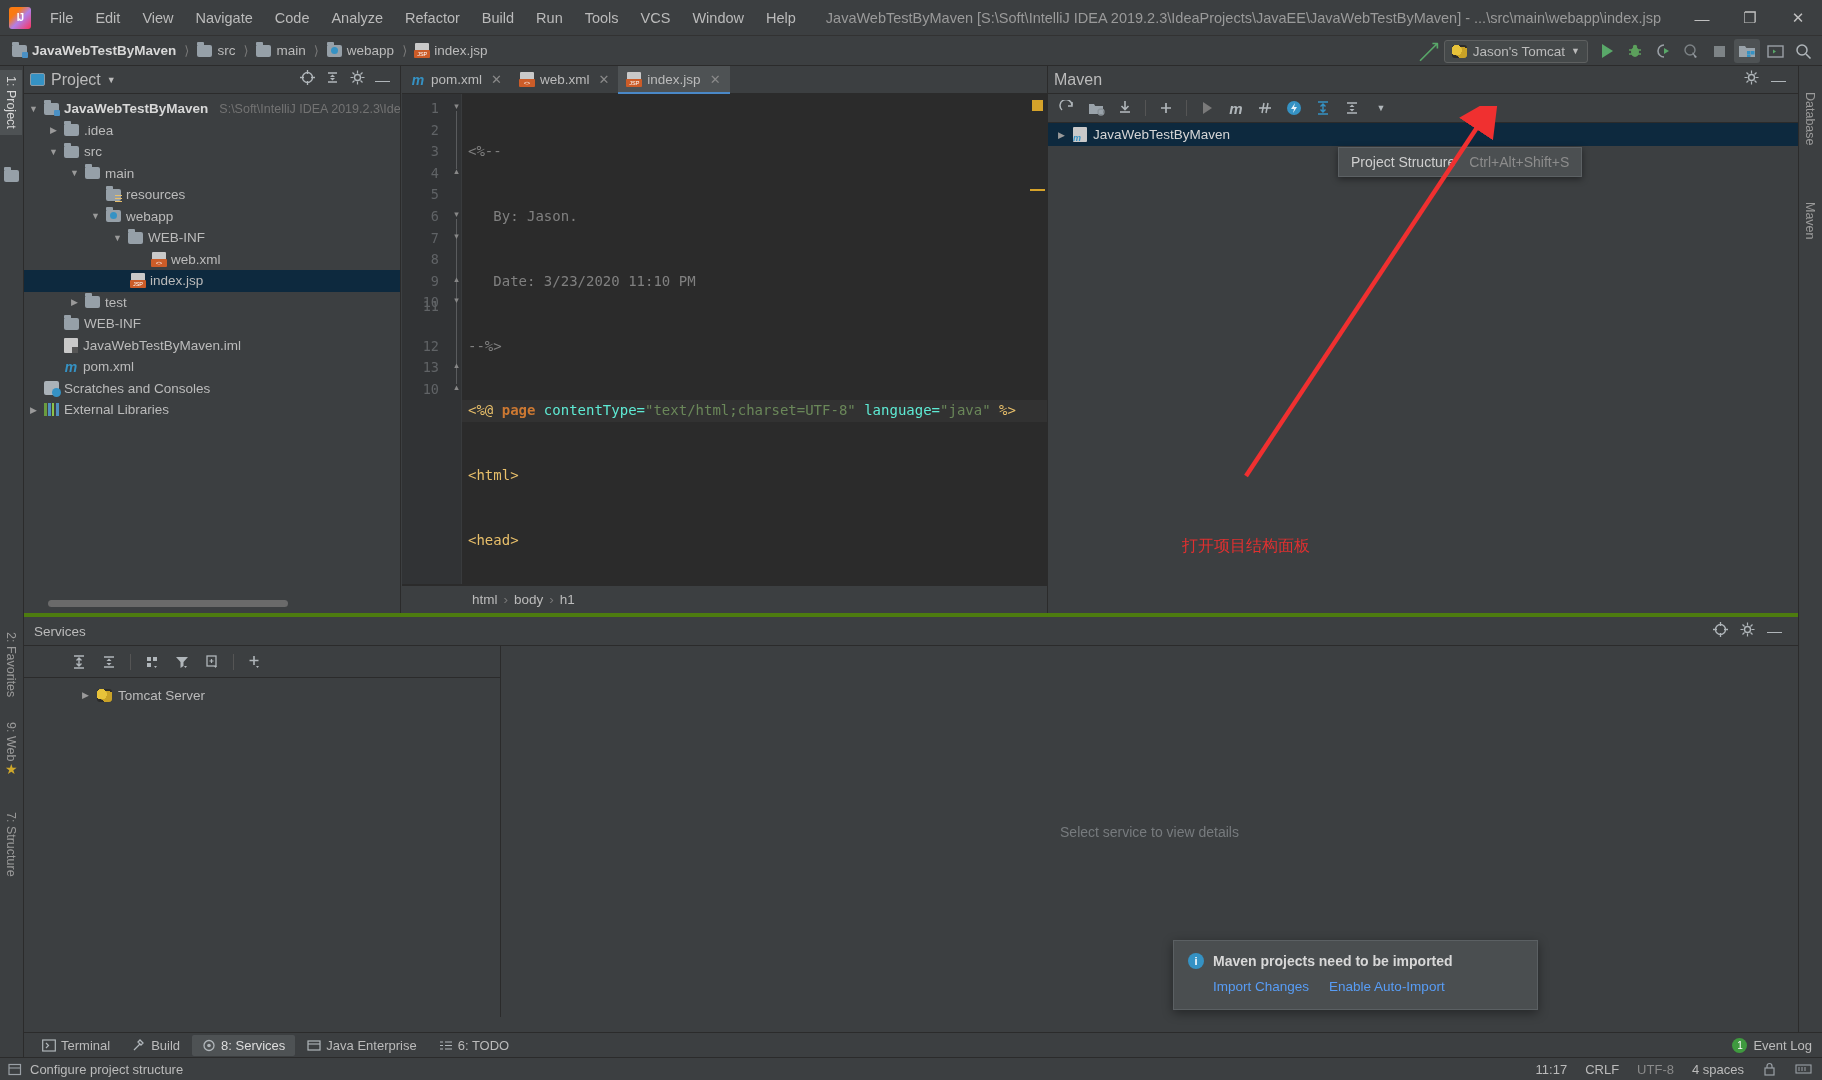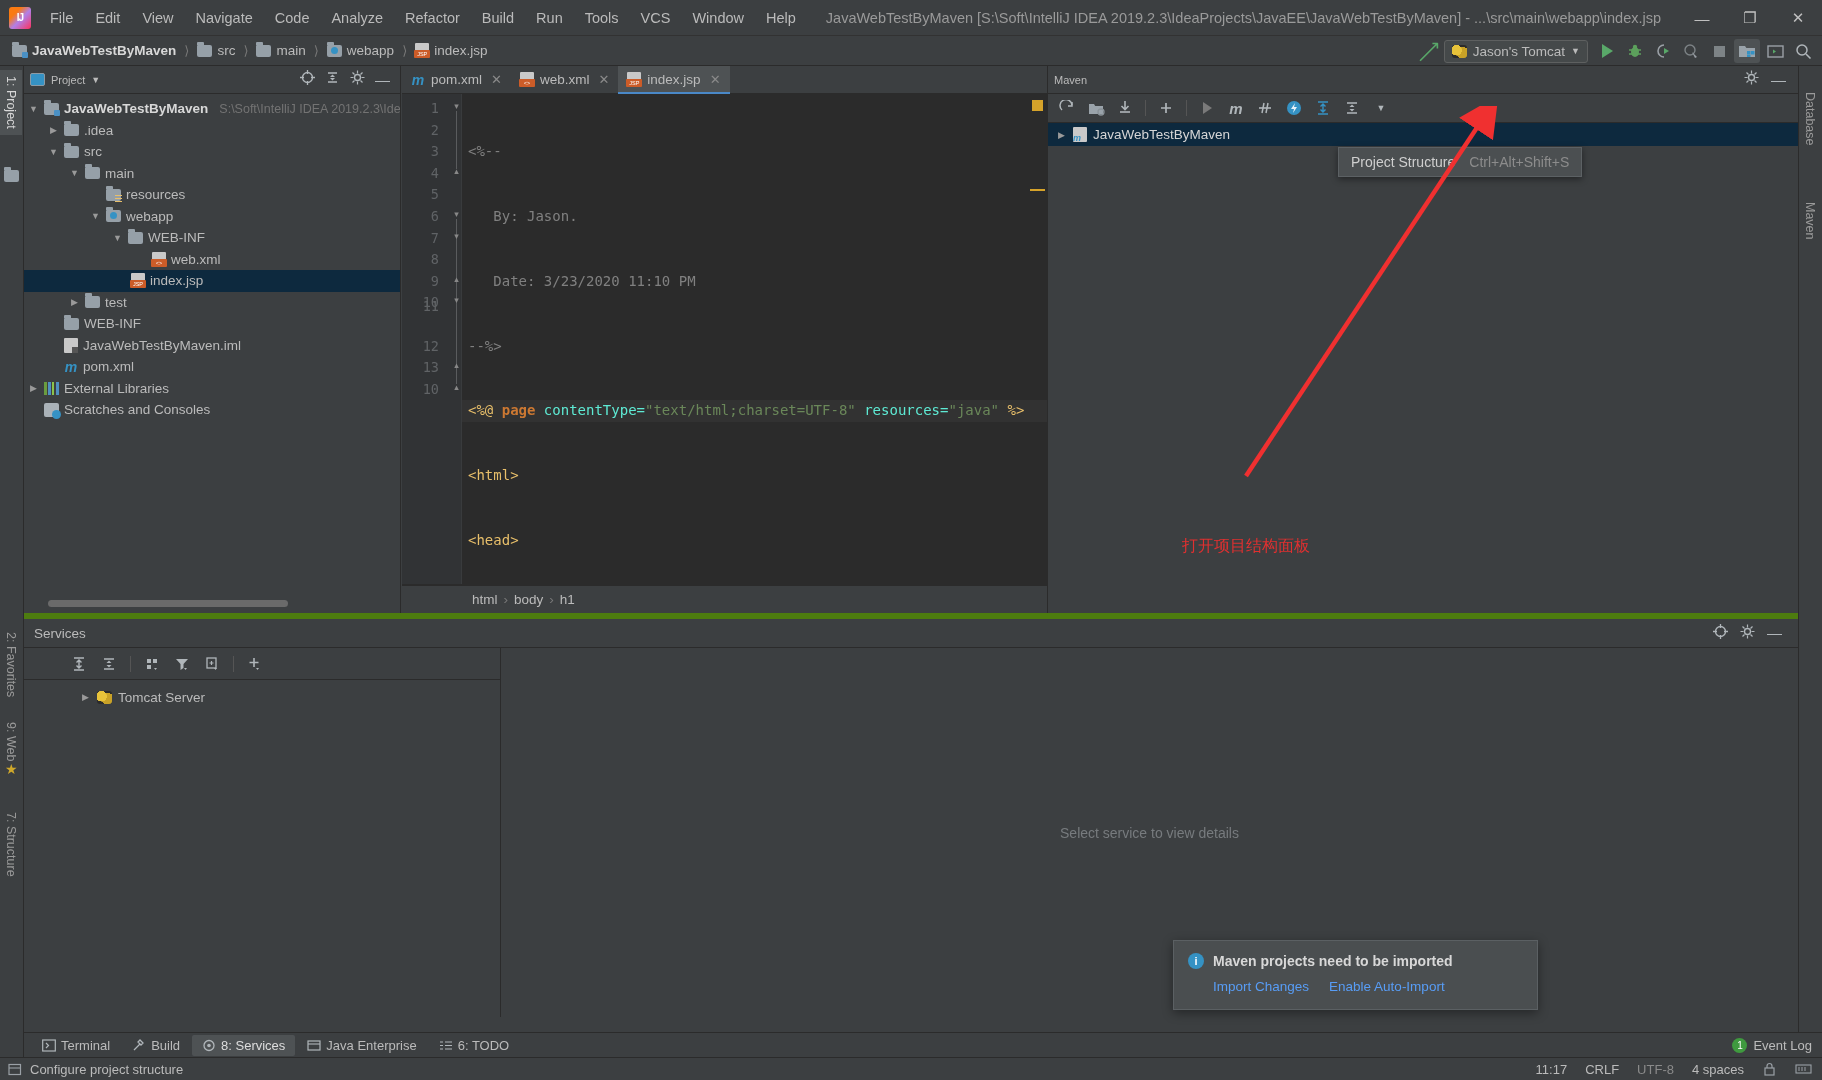--- a/index.html
+++ b/index.html
@@ -145,21 +145,21 @@
 
   
   .project-panel {
     position:absolute; left:24px; top:0; width:377px; height:547px;
     background:#3c3f41; border-right:1px solid #2b2b2b;
   }
   .panel-head {
     height:28px; display:flex; align-items:center; padding:0 6px;
     border-bottom:1px solid #2b2b2b; gap:6px;
   }
-  .panel-head .title { font-size:11px; color:#bbbbbb; }
+  .panel-head .title { font-size:16px; color:#bbbbbb; }
   .panel-head-icons { margin-left:auto; display:flex; align-items:center; gap:10px; padding-right:4px; }
   .proj-ic-box {
     width:15px;height:13px;border:1.6px solid #8c9aa4;border-radius:2px;
     background:#3592c4; flex:none;
   }
   .tree { padding-top:4px; font-size:13.5px; overflow:hidden; position:relative; height:515px;}
   .trow {
     display:flex; align-items:center; height:21.5px; gap:5px;
     padding-left:4px; white-space:nowrap; color:#bbbbbb;
   }
@@ -277,21 +277,21 @@
   
   .annot-arrow { position:absolute; left:1190px; top:40px; width:340px; height:390px; z-index:70; pointer-events:none;}
   .annot-text {
     position:absolute; left:1182px; top:470px; font-size:16px; color:#e03030;
     font-family:"DejaVu Sans", sans-serif; z-index:70; white-space:nowrap;
   }
 
   
   .services {
     position:absolute; left:24px; top:547px; right:24px; bottom:34px;
-    background:#3c3f41; border-top:6px solid #4d7c0f;
+    background:#3c3f41; border-top:4px solid #4d7c0f;
   }
   .svc-head {
     height:29px; display:flex; align-items:center; padding:0 10px;
     font-size:13.5px; color:#bbbbbb; border-bottom:1px solid #2b2b2b;
   }
   .svc-body { display:flex; height:calc(100% - 29px - 29px); }
   .svc-left { width:477px; border-right:1px solid #2b2b2b; }
   .svc-toolbar { height:32px; display:flex; align-items:center; gap:4px; padding-left:42px; border-bottom:1px solid #2b2b2b;}
   .svc-ic { width:26px;height:23px;display:flex;align-items:center;justify-content:center;color:#aeb3b8;border-radius:3px;}
   .svc-row { display:flex;align-items:center;gap:6px;height:22px;padding-left:56px;font-size:13.5px;color:#bbbbbb;margin-top:6px;}
@@ -574,29 +574,29 @@
         <div class="trow" style="padding-left:40px;">
           <span class="iml-ic"></span>
           <span class="tlabel">JavaWebTestByMaven.iml</span>
         </div>
 
         <div class="trow" style="padding-left:40px;">
           <span class="m-ic">m</span>
           <span class="tlabel">pom.xml</span>
         </div>
 
+        <div class="trow" style="padding-left:20px;">
+          <span class="scratch-ic"></span>
+          <span class="tlabel">Scratches and Consoles</span>
+        </div>
+
         <div class="trow" style="padding-left:4px;">
           <span class="arw closed"></span>
           <span class="lib-ic"></span>
           <span class="tlabel">External Libraries</span>
-        </div>
-
-        <div class="trow" style="padding-left:20px;">
-          <span class="scratch-ic"></span>
-          <span class="tlabel">Scratches and Consoles</span>
         </div>
         <div class="hscroll"></div>
       </div>
     </div>
 
     <div class="editor-wrap">
       <div class="tabs">
         <div class="tab">
           <span class="m-ic">m</span>
           <span>pom.xml</span>
@@ -641,21 +641,21 @@
           <div class="fold" style="top:201px;">▾</div>
           <div class="fold" style="top:266px;">▴</div>
           <div class="fold" style="top:288px;">▴</div>
         </div>
 
         <div class="code">
           <div class="cline"><span class="c-comment">&lt;%--</span></div>
           <div class="cline"><span class="c-comment">   By: Jason.</span></div>
           <div class="cline"><span class="c-comment">   Date: 3/23/2020 11:10 PM</span></div>
           <div class="cline"><span class="c-comment">--%&gt;</span></div>
-          <div class="cline dir-bg"><span class="c-dir">&lt;%@ </span><span class="c-kw">page</span><span class="c-attr"> contentType=</span><span class="c-str">"text/html;charset=UTF-8"</span><span class="c-attr"> resources=</span><span class="c-str">"java"</span><span class="c-dir"> %&gt;</span></div>
+          <div class="cline dir-bg"><span class="c-dir">&lt;%@ </span><span class="c-kw">page</span><span class="c-attr"> contentType=</span><span class="c-str">"text/html;charset=UTF-8"</span><span class="c-attr"> language=</span><span class="c-str">"java"</span><span class="c-dir"> %&gt;</span></div>
           <div class="cline"><span class="c-tag">&lt;html&gt;</span></div>
           <div class="cline"><span class="c-tag">&lt;head&gt;</span></div>
           
           
           
           
           
           
           
         </div>

